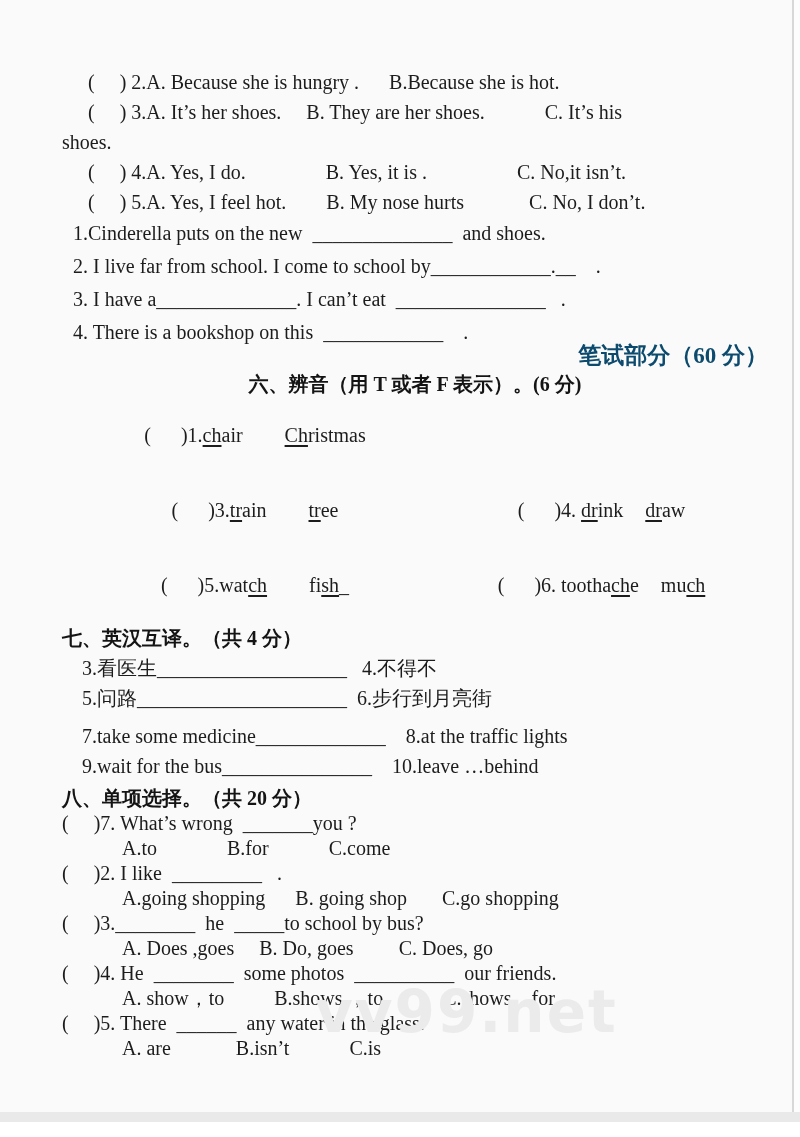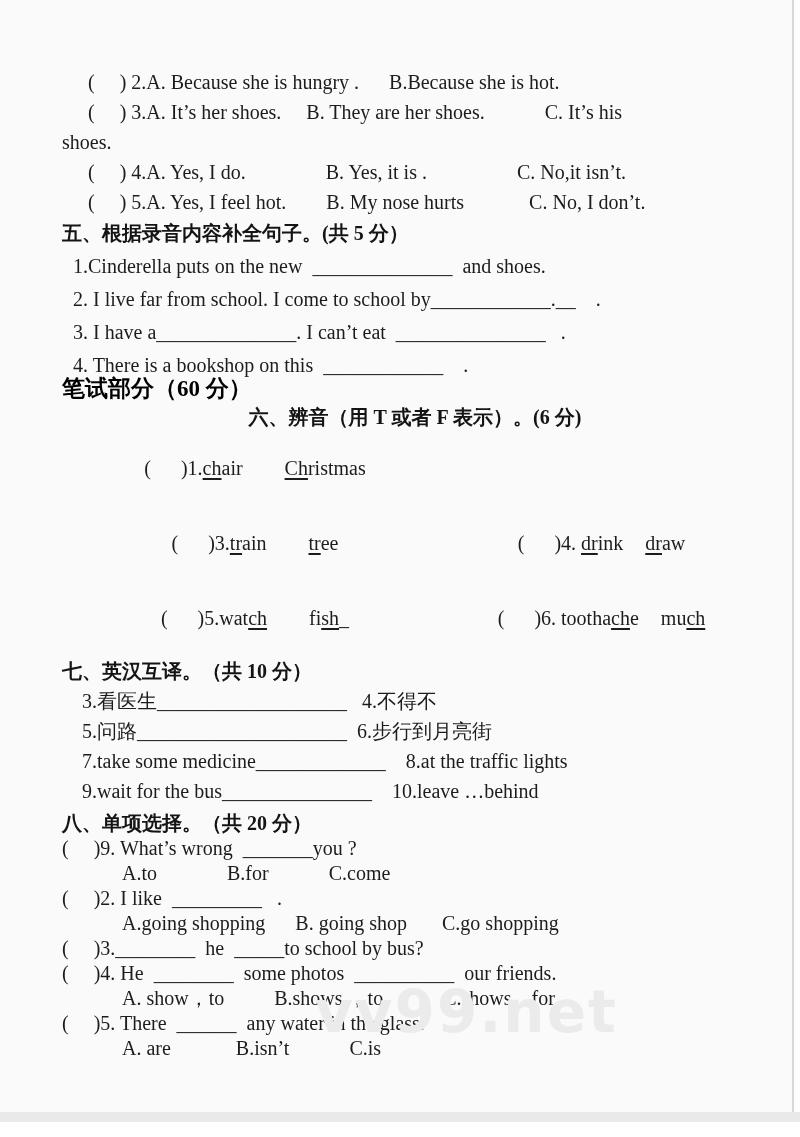--- a/index.html
+++ b/index.html
@@ -23,40 +23,40 @@
   .ind20 { padding-left: 20px; }
   .ind26 { padding-left: 26px; }
   .ind60 { padding-left: 60px; }
   .ind113 { padding-left: 113px; }
   .bold { font-weight: 700; color: #141414; }
   .sec-listening { line-height: 30px; }
   .sec-s5 { line-height: 33px; }
   .written-h {
     margin-top: -8px;
     line-height: 30px;
-    text-align: left;
+    text-align: right;
     font-size: 23px;
     font-weight: 700;
-    color: #000000;
+    color: #0c4a6e;
   }
   .sec-s6 { line-height: 25px; text-align: center; }
   .sec-s6 .h { line-height: 27px; }
   .s6row { display: flex; padding-left: 13px; }
   .s6cell-l { width: 310px; }
   .s6cell-r { flex: 1; }
   .u {
     text-decoration: underline;
     text-decoration-thickness: 2px;
     text-underline-offset: 3px;
   }
   .wgapL { margin-left: 42px; }
   .wgapR { margin-left: 22px; }
   .sec-s7 { line-height: 30px; }
   .sec-s7 .h { line-height: 30px; }
-  .extra-gap { margin-top: 0; }
+  .extra-gap { margin-top: 8px; }
   .sec-s8 { line-height: 25px; margin-top: 5px; }
   .watermark {
     position: absolute;
     left: 315px; top: 978px;
     font-family: "DejaVu Sans", sans-serif;
     font-weight: 700;
     font-size: 58px;
     letter-spacing: 2px;
     color: #ebebeb;
     user-select: none;
@@ -74,21 +74,20 @@
 
     <div class="sec-listening">
       <div class="line ws ind26">(     ) 2.A. Because she is hungry .      B.Because she is hot.</div>
       <div class="line ws ind26">(     ) 3.A. It’s her shoes.     B. They are her shoes.            C. It’s his</div>
       <div class="line ws">shoes.</div>
       <div class="line ws ind26">(     ) 4.A. Yes, I do.                B. Yes, it is .                  C. No,it isn’t.</div>
       <div class="line ws ind26">(     ) 5.A. Yes, I feel hot.        B. My nose hurts             C. No, I don’t.</div>
     </div>
 
     <div class="sec-s5">
-      <div class="h bold ws">五、根据录音内容补全句子。(共 5 分）</div>
       <div class="line ws ind11">1.Cinderella puts on the new  ______________  and shoes.</div>
       <div class="line ws ind11">2. I live far from school. I come to school by____________.__    .</div>
       <div class="line ws ind11">3. I have a______________. I can’t eat  _______________   .</div>
       <div class="line ws ind11">4. There is a bookshop on this  ____________    .</div>
     </div>
 
     <div class="written-h ws">笔试部分（60 分）</div>
 
     <div class="sec-s6">
       <div class="h bold ws">六、辨音（用 T 或者 F 表示）。(6 分)</div>
@@ -112,34 +111,35 @@
         <div class="s6cell-l ws">
           <span>(      )5.</span><span><span>wat</span><span class="u">ch</span><span></span></span><span class="wgapL"><span>fi</span><span class="u">sh</span><span>_</span></span>
         </div>
         <div class="s6cell-r ws">
           <span>(      )6. </span><span><span>tootha</span><span class="u">ch</span><span>e</span></span><span class="wgapR"><span>mu</span><span class="u">ch</span><span></span></span>
         </div>
       </div>
     </div>
 
     <div class="sec-s7">
-      <div class="h bold ws">七、英汉互译。（共 10 分）</div>
+      <div class="h bold ws">七、英汉互译。（共 4 分）</div>
       <div class="line ws ind20">3.看医生___________________   4.不得不</div>
       <div class="line ws ind20">5.问路_____________________  6.步行到月亮街</div>
       <div class="line ws ind20 extra-gap">7.take some medicine_____________    8.at the traffic lights</div>
       <div class="line ws ind20">9.wait for the bus_______________    10.leave …behind</div>
     </div>
 
     <div class="sec-s8">
       <div class="h bold ws">八、单项选择。（共 20 分）</div>
-      <div class="line ws">(     )9. What’s wrong  _______you ?</div>
+      <div class="line ws">(     )7. What’s wrong  _______you ?</div>
       <div class="line ws ind60">A.to              B.for            C.come</div>
       <div class="line ws">(     )2. I like  _________   .</div>
       <div class="line ws ind60">A.going shopping      B. going shop       C.go shopping</div>
       <div class="line ws">(     )3.________  he  _____to school by bus?</div>
+      <div class="line ws ind60">A. Does ,goes     B. Do, goes         C. Does, go</div>
       <div class="line ws">(     )4. He  ________  some photos  __________  our friends.</div>
       <div class="line ws ind60">A. show，to          B.shows ，to            C.shows，for</div>
       <div class="line ws">(     )5. There  ______  any water in the glass.</div>
       <div class="line ws ind60">A. are             B.isn’t            C.is</div>
     </div>
 
   </div>
 
   <div class="watermark">vv99.net</div>
   <div class="right-strip"></div>

